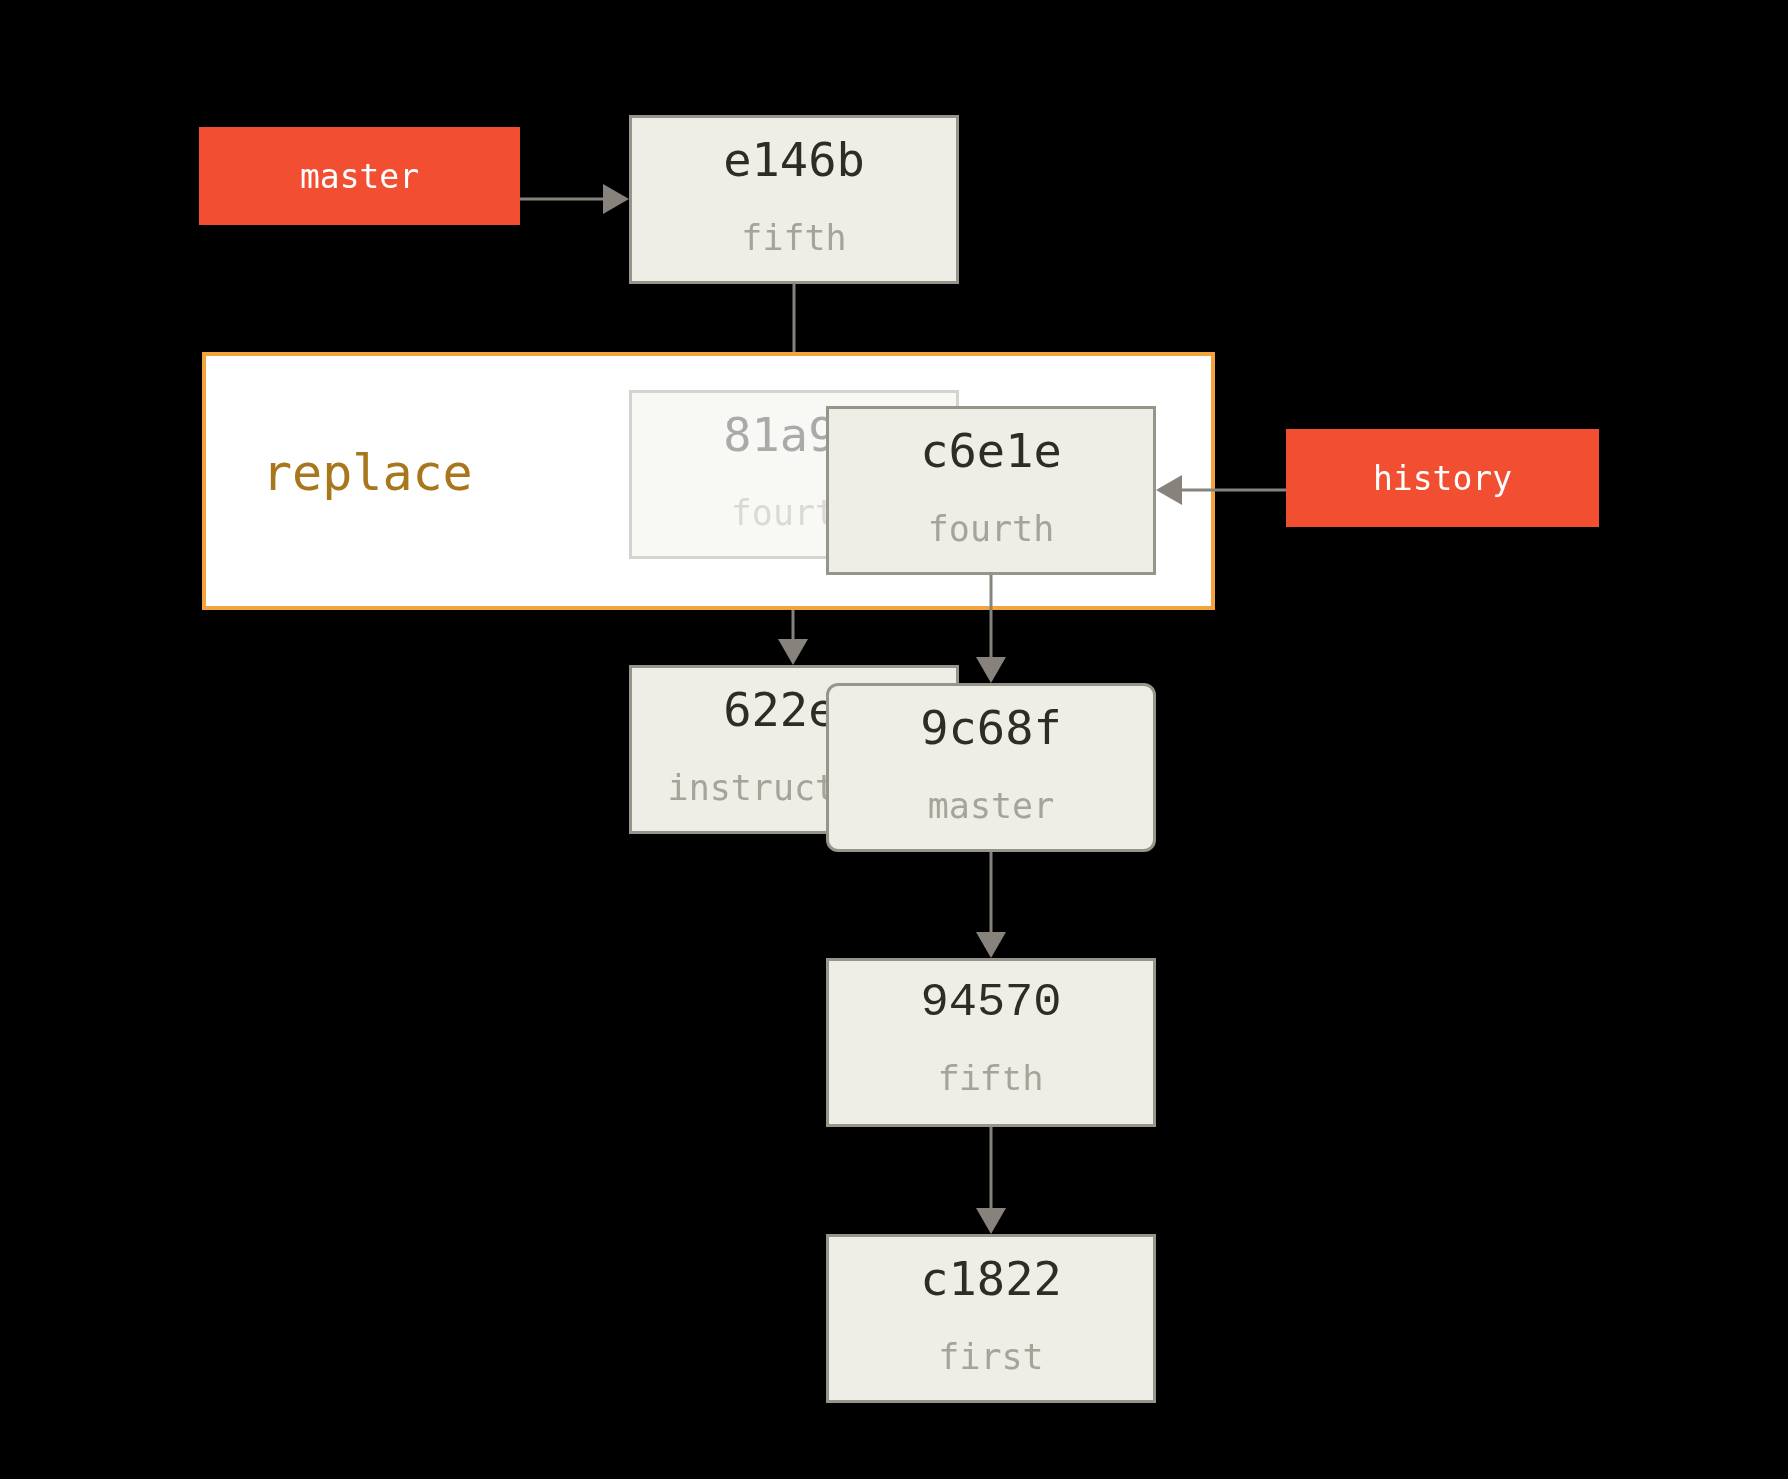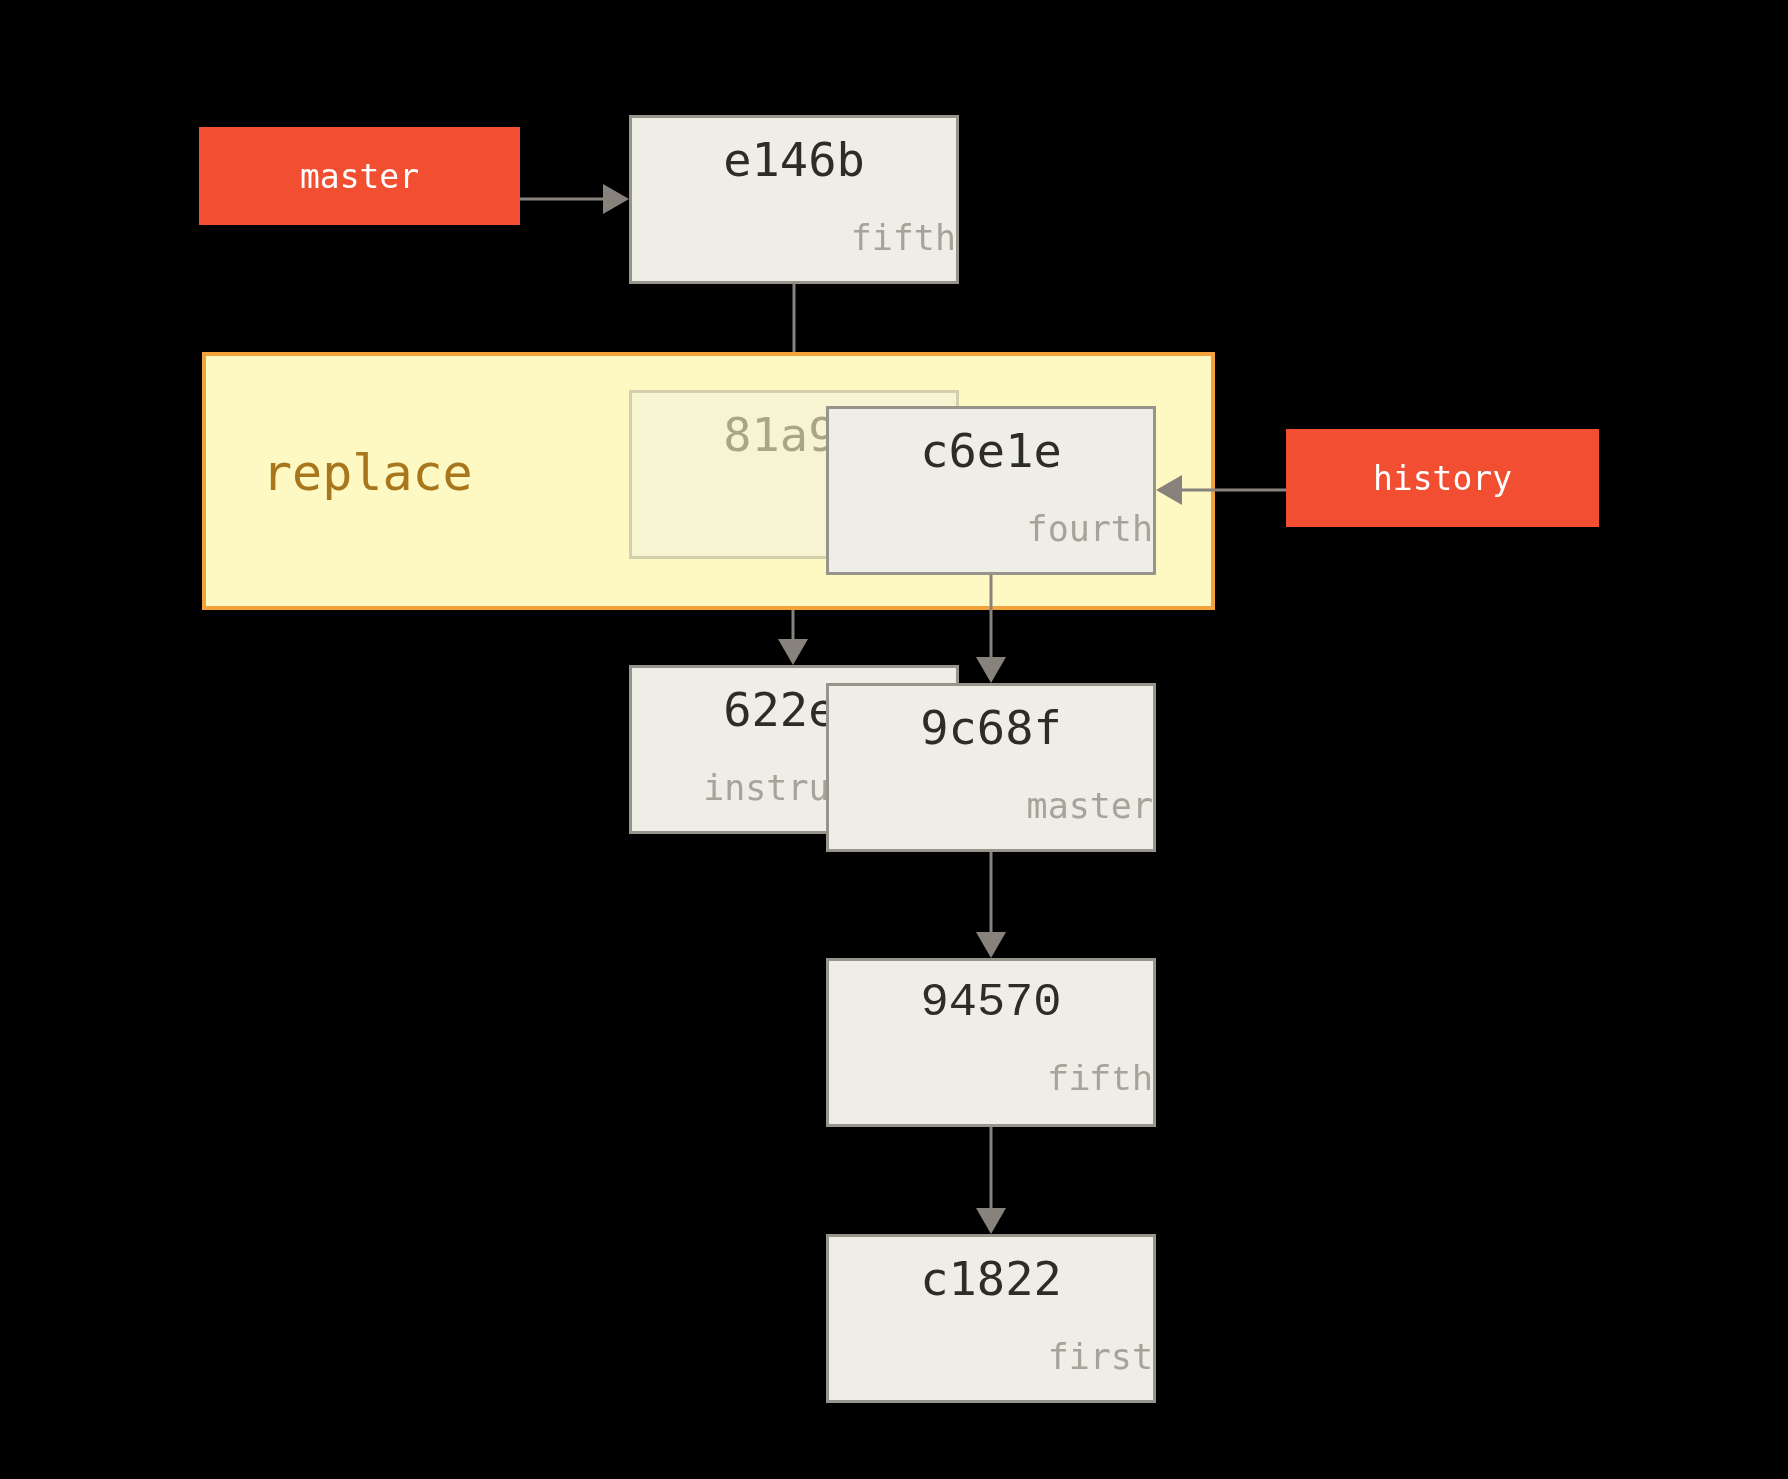--- a/index.html
+++ b/index.html
@@ -15,29 +15,29 @@
   
   .commit {
     position:absolute; width:330px; height:169px; background:#efeee6;
     border:3px solid #97948c; box-sizing:border-box; z-index:2;
   }
   .commit .hash {
     position:absolute; left:0; right:0; top:23px; text-align:center;
     font-size:47px; line-height:38px; color:#2d2c28;
   }
   .commit .msg {
-    position:absolute; left:0; right:0; top:101px; text-align:right;
+    position:absolute; left:0; right:0; top:101px; text-align:center;
     font-size:35px; line-height:38px; color:#a5a39a;
   }
   .commit.faded { opacity:0.4; }
   .ontop { z-index:3; }
   
   .replace-region {
     position:absolute; left:202px; top:352px; width:1013px; height:258px;
-    background:#fef9c3; border:4px solid #f2a33c; box-sizing:border-box; z-index:1;
+    background:#ffffff; border:4px solid #f2a33c; box-sizing:border-box; z-index:1;
   }
   .replace-label {
     position:absolute; left:56px; top:90px; font-size:50px; line-height:54px;
     color:#a8771d;
   }
   .wires {
     position:absolute; left:0; top:0; width:1788px; height:1479px;
     z-index:6; pointer-events:none;
   }
   .wires line { stroke:#87837c; stroke-width:3; }
@@ -72,21 +72,21 @@
   <div class="commit ontop" style="left:826px; top:406px;">
     <span class="hash">c6e1e</span>
     <span class="msg">fourth</span>
   </div>
 
   <div class="commit" style="left:629px; top:665px;">
     <span class="hash">622e8</span>
     <span class="msg">instructions</span>
   </div>
 
-  <div class="commit ontop" style="left:826px; top:683px;">
+  <div class="commit ontop" style="left:826px; top:683px;border-radius:12px;">
     <span class="hash">9c68f</span>
     <span class="msg">master</span>
   </div>
 
   <div class="commit" style="left:826px; top:958px;font-family:Liberation Mono, monospace;">
     <span class="hash">94570</span>
     <span class="msg">fifth</span>
   </div>
 
   <div class="commit" style="left:826px; top:1234px;padding-left:27px;">

